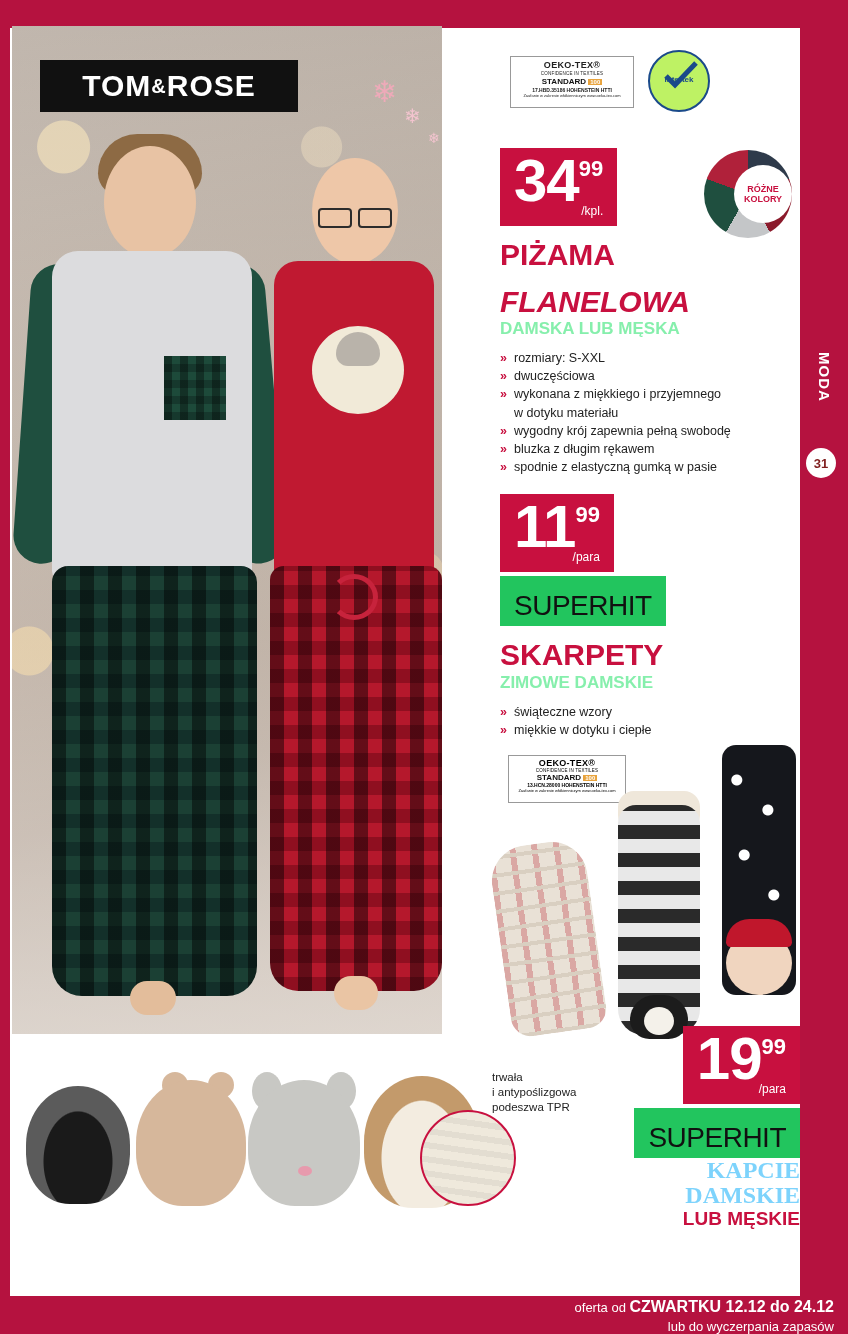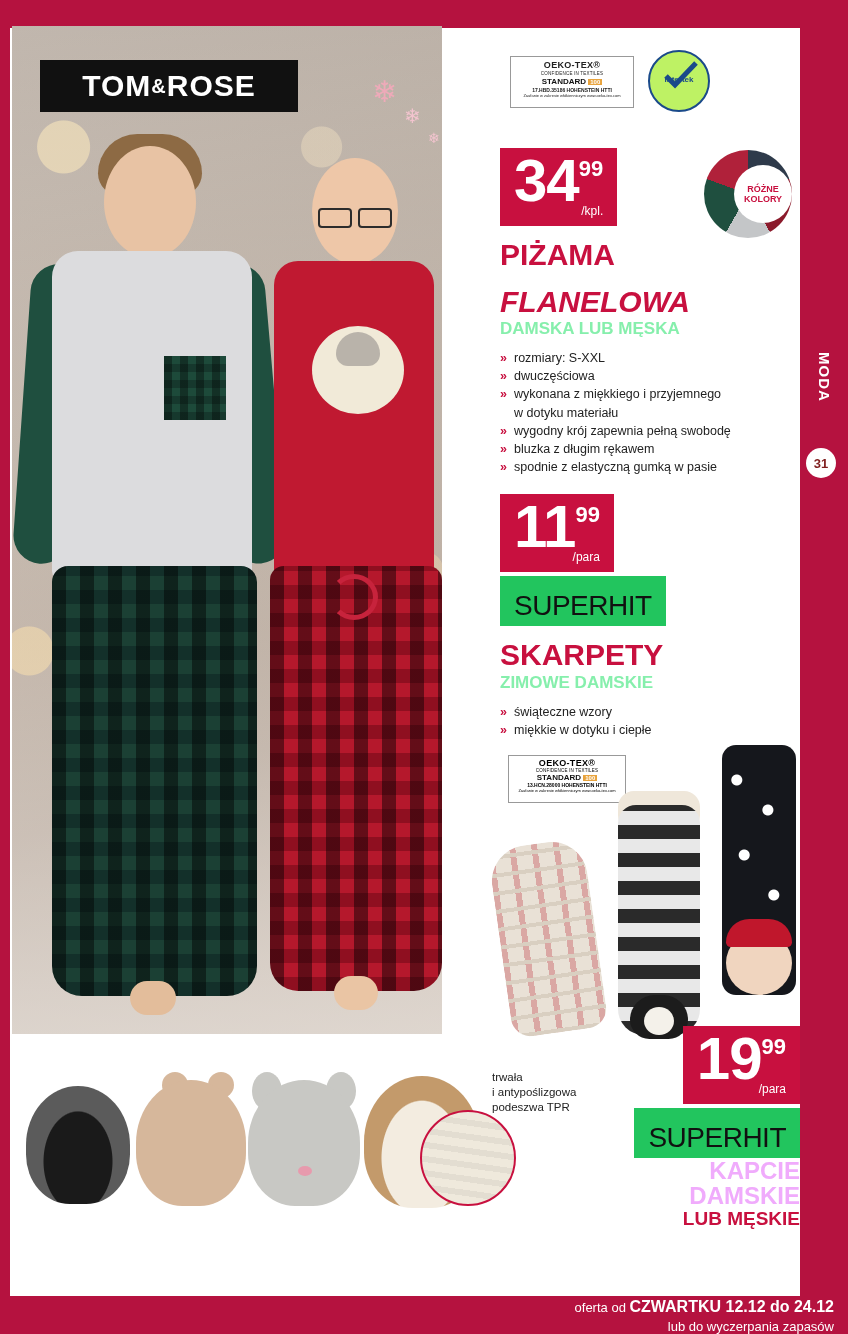--- a/index.html
+++ b/index.html
@@ -211,21 +211,21 @@
   .zoom-circle {
     position:absolute; left:408px; top:64px; width:96px; height:96px; border-radius:50%;
     border:2px solid #c8103f; background:#efe9dc;
     background-image:repeating-linear-gradient(8deg, rgba(0,0,0,.05) 0 6px, transparent 6px 14px);
   }
   .tpr-note { position:absolute; left:492px; top:1030px; width:110px;
     font-size:11.5px; color:#222; line-height:1.3;margin-top:40px; }
 
   
   .bottom-right { position:absolute; left:600px; top:1026px; width:200px; }
-  .kapcie-title { color:#f0abfc; font-weight:bold; font-size:24px; text-align:right; line-height:1.05; }
+  .kapcie-title { color:#7dd3fc; font-weight:bold; font-size:24px; text-align:right; line-height:1.05;font-family:Liberation Serif, serif; }
   .kapcie-title .light { font-weight:bold; }
   .kapcie-sub { color:#c8103f; font-weight:bold; font-size:19px; text-align:right; }
   .kapcie-bullets { margin-top:8px; text-align:right; }
   .kb { font-size:11.5px; color:#222; line-height:1.45; }
   .kb .ar { color:#c8103f; font-weight:bold; }
 
   .offer-bar {
     position:absolute; left:500px; top:1296px; width:348px; height:38px;
     color:#fff; text-align:right; padding-right:14px; font-size:13px; line-height:1.35;
   }

